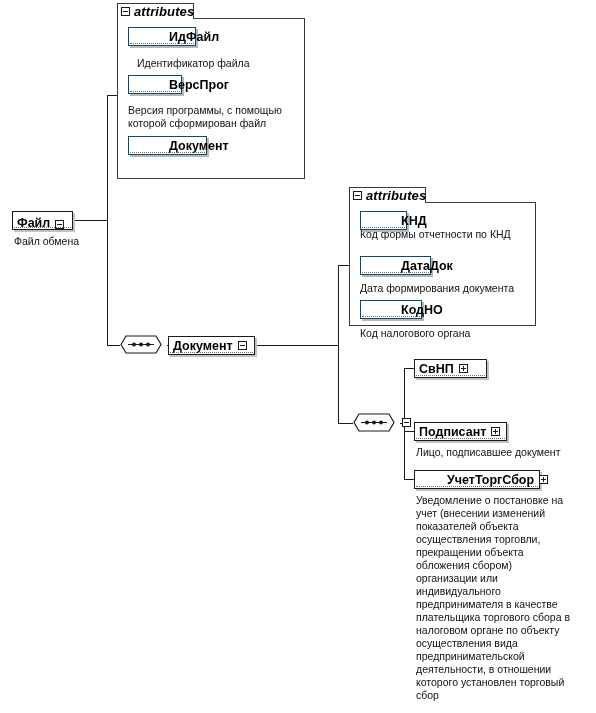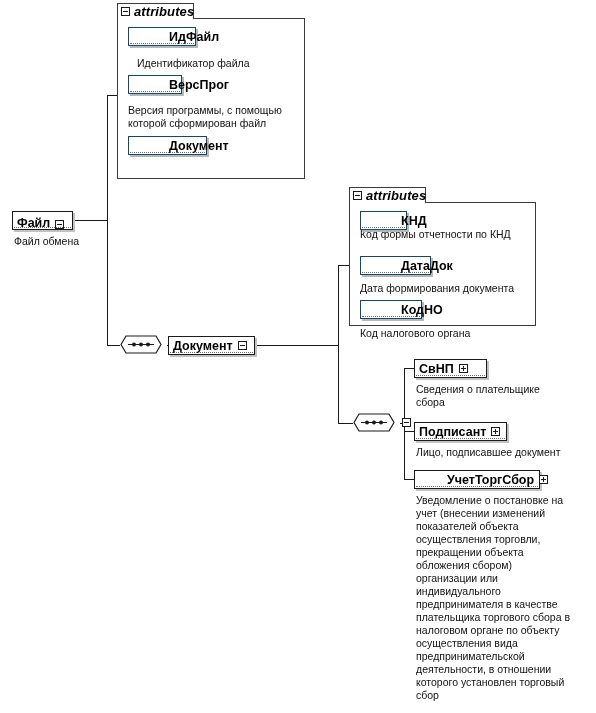--- a/index.html
+++ b/index.html
@@ -280,22 +280,20 @@
   <div class="line-h" style="left:400px; top:423px; width:5px;"></div>
   <div class="line-v" style="left:404px; top:368px; height:111px;"></div>
   <div class="line-h" style="left:404px; top:368px; width:11px;"></div>
   <div class="line-h" style="left:404px; top:431px; width:11px;"></div>
   <div class="line-h" style="left:404px; top:479px; width:11px;"></div>
 
   <div class="node elem" style="left:414px; top:359px; width:73px;">
     <span class="node-label">СвНП</span>
     <span class="toggle plus"></span>
   </div>
-  <div class="caption" style="left:416px; top:383px; width:172px;">Сведения о плательщике
-сбора</div>
 
   <div class="node elem" style="left:414px; top:422px; width:93px;">
     <span class="node-label">Подписант</span>
     <span class="toggle plus"></span>
   </div>
   <div class="caption" style="left:416px; top:446px; width:176px;">Лицо, подписавшее документ</div>
 
   <div class="node elem" style="left:414px; top:470px; width:126px;padding-left:32px;">
     <span class="node-label">УчетТоргСбор</span>
     <span class="toggle plus"></span>

